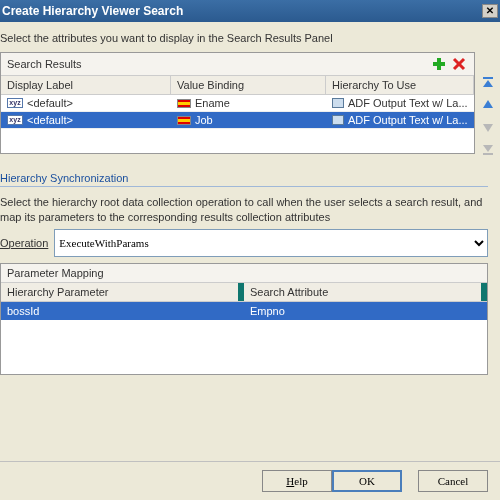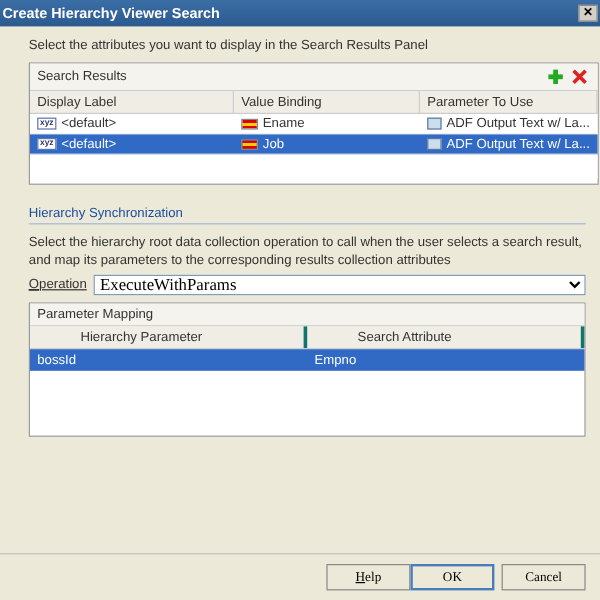--- a/index.html
+++ b/index.html
@@ -1,19 +1,19 @@
 <!DOCTYPE html>
 <html><head>
 <meta charset="utf-8">
 <style>
 * { box-sizing: border-box; margin: 0; padding: 0; }
 body { font-family: Tahoma, sans-serif; font-size: 11px; background: #ece9d8; width: 500px; height: 500px; overflow: hidden; }
 .titlebar { background: linear-gradient(#3b6ea5, #2b5a8f); color: #fff; padding: 4px 2px; display: flex; justify-content: space-between; align-items: center; font-weight: bold; font-size: 12px; height: 22px; }
 .close-btn { width: 16px; height: 14px; background: #d4d0c8; border: 1px solid #888; color: #000; font-size: 10px; text-align: center; line-height: 11px; cursor: pointer; font-family: Arial; }
-.content { padding: 10px 12px 6px 24px; color: #333; }
+.content { padding: 10px 12px 6px 0; color: #333; }
 .instr { margin-bottom: 8px; color: #333; }
 .section-box { border: 1px solid #999; background: #fff; margin-bottom: 4px; }
 .section-header { display: flex; justify-content: space-between; align-items: center; padding: 3px 6px; background: #f5f3ee; border-bottom: 1px solid #ccc; }
 .header-btns { display: flex; gap: 2px; }
 .icon-btn { width: 18px; height: 16px; display: inline-flex; align-items: center; justify-content: center; cursor: pointer; }
 .results-row { display: flex; }
 .results-table { flex: 1; }
 .th-row { display: flex; background: #f0ede4; border-bottom: 1px solid #ccc; }
 .th { padding: 3px 6px; border-right: 1px solid #ccc; font-weight: normal; color: #333; }
 .c1 { width: 170px; } .c2 { width: 155px; } .c3 { flex: 1; }
@@ -23,33 +23,33 @@
 .tr.selected .td { color: #fff; }
 .side-btns { width: 22px; display: flex; flex-direction: column; align-items: center; gap: 4px; padding: 22px 0 0 4px; }
 .arrow-btn { width: 18px; height: 18px; display: flex; align-items: center; justify-content: center; }
 .arrow-btn svg { display: block; }
 .hsync-title { color: #1a4f9e; margin-top: 14px; padding-bottom: 2px; }
 .hsync-line { height: 1px; background: #a0b8d8; margin-bottom: 8px; }
 .hsync-instr { color: #333; margin-bottom: 4px; line-height: 1.35; }
 .op-row { display: flex; align-items: center; gap: 6px; margin-bottom: 6px; }
 .op-row label { text-decoration: underline; text-decoration-style: solid; }
 .op-row label::first-letter { text-decoration: underline; }
-select { flex: 1; font-size: 14px; font-family: Tahoma; background: #fff; border: 1px solid #7f9db9; height: 17px; }
+select { flex: 1; font-size: 11px; font-family: Tahoma; background: #fff; border: 1px solid #7f9db9; height: 28px; }
 .pm-box { border: 1px solid #999; background: #fff; }
 .pm-header { padding: 3px 6px; background: #f5f3ee; border-bottom: 1px solid #ccc; }
 .pm-th-row { display: flex; background: #f0ede4; border-bottom: 1px solid #ccc; }
-.pm-th { padding: 3px 6px; border-right: 3px solid #0f766e; flex: 1; margin-left: 36px; }
+.pm-th { padding: 3px 6px; border-right: 6px solid #0f766e; flex: 1; }
 .pm-tr { display: flex; }
 .pm-tr.selected { background: #316ac5; color: #fff; }
 .pm-td { padding: 3px 6px; flex: 1; }
 .pm-body { height: 72px; }
 .btn-row { display: flex; justify-content: flex-end; padding: 8px 12px; border-top: 1px solid #c0c0c0; position: absolute; bottom: 0; left: 0; right: 0; background: #ece9d8; }
 .btn { min-width: 70px; height: 22px; background: #ece9d8; border: 1px solid #888; font-size: 11px; font-family: Tahoma; cursor: pointer; padding: 0 10px; }
 .btn.default { border: 2px solid #4a7ebb; }
-.btn-group { display: flex; gap: 6px; }
+.btn-group { display: flex; gap: 16px; }
 .xyz-icon { width: 16px; height: 10px; background: #fff; border: 1px solid #5577aa; font-size: 7px; color: #336; text-align: center; line-height: 8px; font-weight: bold; }
 .flag-icon { width: 14px; height: 9px; background: linear-gradient(to bottom, #d00 33%, #ffcc00 33% 66%, #d00 66%); border: 1px solid #888; }
 .comp-icon { width: 12px; height: 10px; border: 1px solid #5a7a9a; background: #cde; }
 .results-body { height: 54px; background: #fff; }
 </style>
 </head>
 <body>
 
 <div class="titlebar">
   <span>Create Hierarchy Viewer Search</span>
@@ -75,21 +75,21 @@
                 <line x1="2" y1="2" x2="12" y2="12" stroke="#d22" stroke-width="3"></line>
                 <line x1="12" y1="2" x2="2" y2="12" stroke="#d22" stroke-width="3"></line>
               </svg>
           </span>
         </div>
       </div>
       <div class="results-table">
         <div class="th-row">
           <div class="th c1">Display Label</div>
           <div class="th c2">Value Binding</div>
-          <div class="th c3">Parameter To Use</div>
+          <div class="th c3">Hierarchy To Use</div>
         </div>
         <div class="results-body">
           <div class="tr">
             <div class="td c1">
                 <span class="xyz-icon">xyz</span>
                 <span>&lt;default&gt;</span>
               </div>
             <div class="td c2">
                 <span class="flag-icon"></span>
                 <span>Ename</span>

